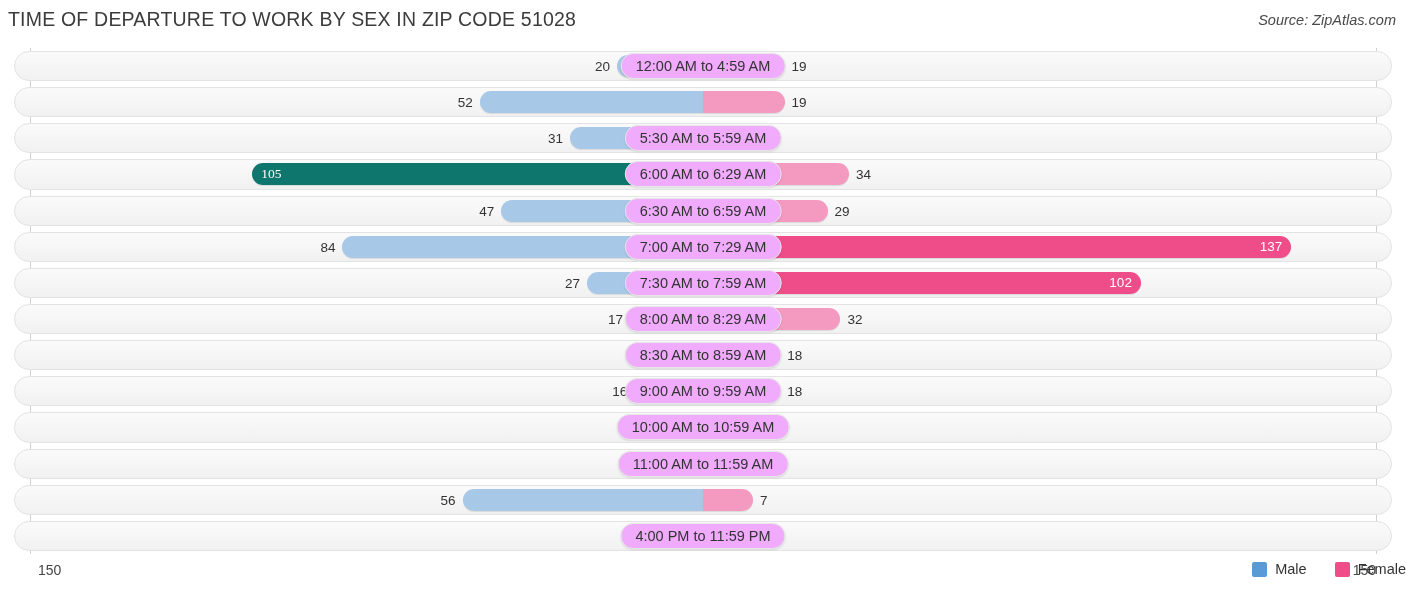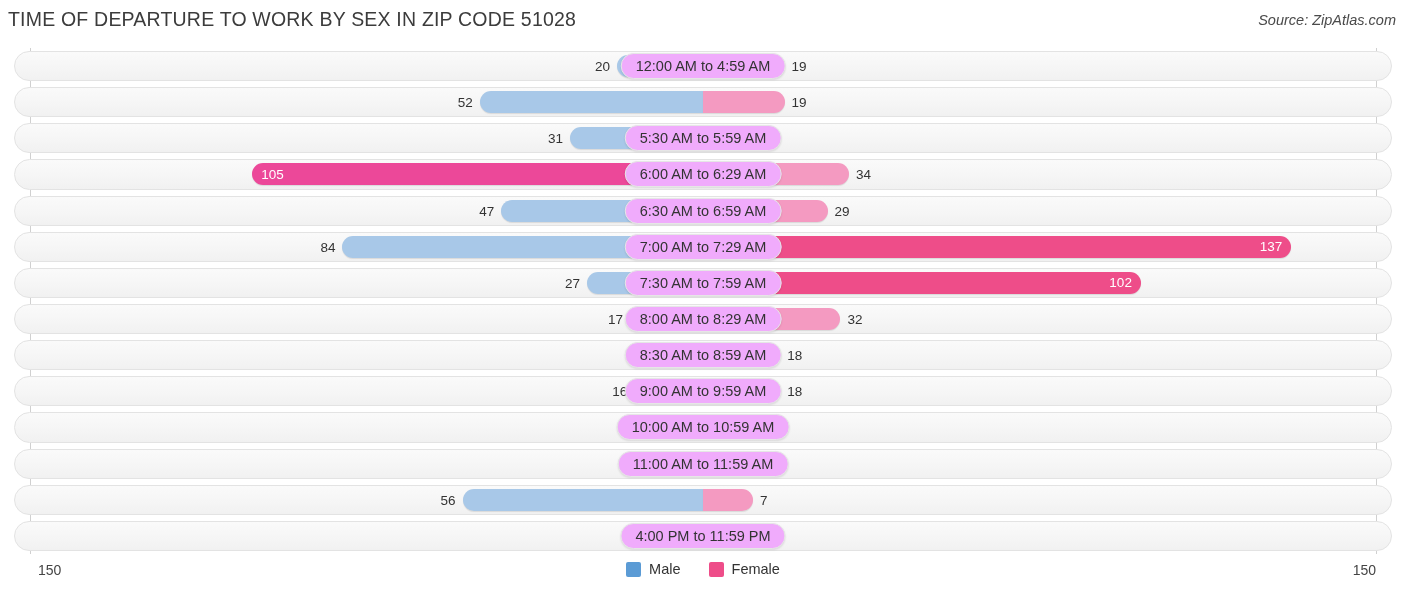--- a/index.html
+++ b/index.html
@@ -69,21 +69,21 @@
     position: relative;
     display: flex; align-items: center;
     box-shadow: 0 1px 1px rgba(0,0,0,0.10);
   }
   .bar.male {
     background: #a8c8e8;
     border-radius: 11px 0 0 11px;
     justify-content: flex-start;
     padding-left: 9px;
   }
-  .bar.male.peak { background: #ec4899; }
+  .bar.male.peak { background: #0f766e; font-family: Liberation Serif, serif; }
   .bar.female {
     background: #f49ac1;
     border-radius: 0 11px 11px 0;
     justify-content: flex-end;
     padding-right: 9px;
   }
   .bar.female.peak { background: #ee4d89; }
 
   .val-in {
     font-size: 13.5px; color: #ffffff; white-space: nowrap;
@@ -115,21 +115,21 @@
   .footer { position: absolute; left: 0; top: 556px; width: 1406px; height: 38px; }
   .axis-max {
     position: absolute; top: 6px;
     font-size: 14px; color: #444;
   }
   .axis-max.left  { left: 38px; }
   .axis-max.right { right: 30px; }
 
   .legend {
     position: absolute; left: 0; right: 0; top: 5px;
-    display: flex; align-items: center; justify-content: center; gap: 28px;
+    display: flex; align-items: center; justify-content: flex-end; gap: 28px;
   }
   .legend-item { display: flex; align-items: center; gap: 8px; }
   .swatch { width: 15px; height: 15px; border-radius: 2px; }
   .legend-label { font-size: 14.5px; color: #333; }
 </style>
 </head>
 <body>
 
 <div class="page">
 

